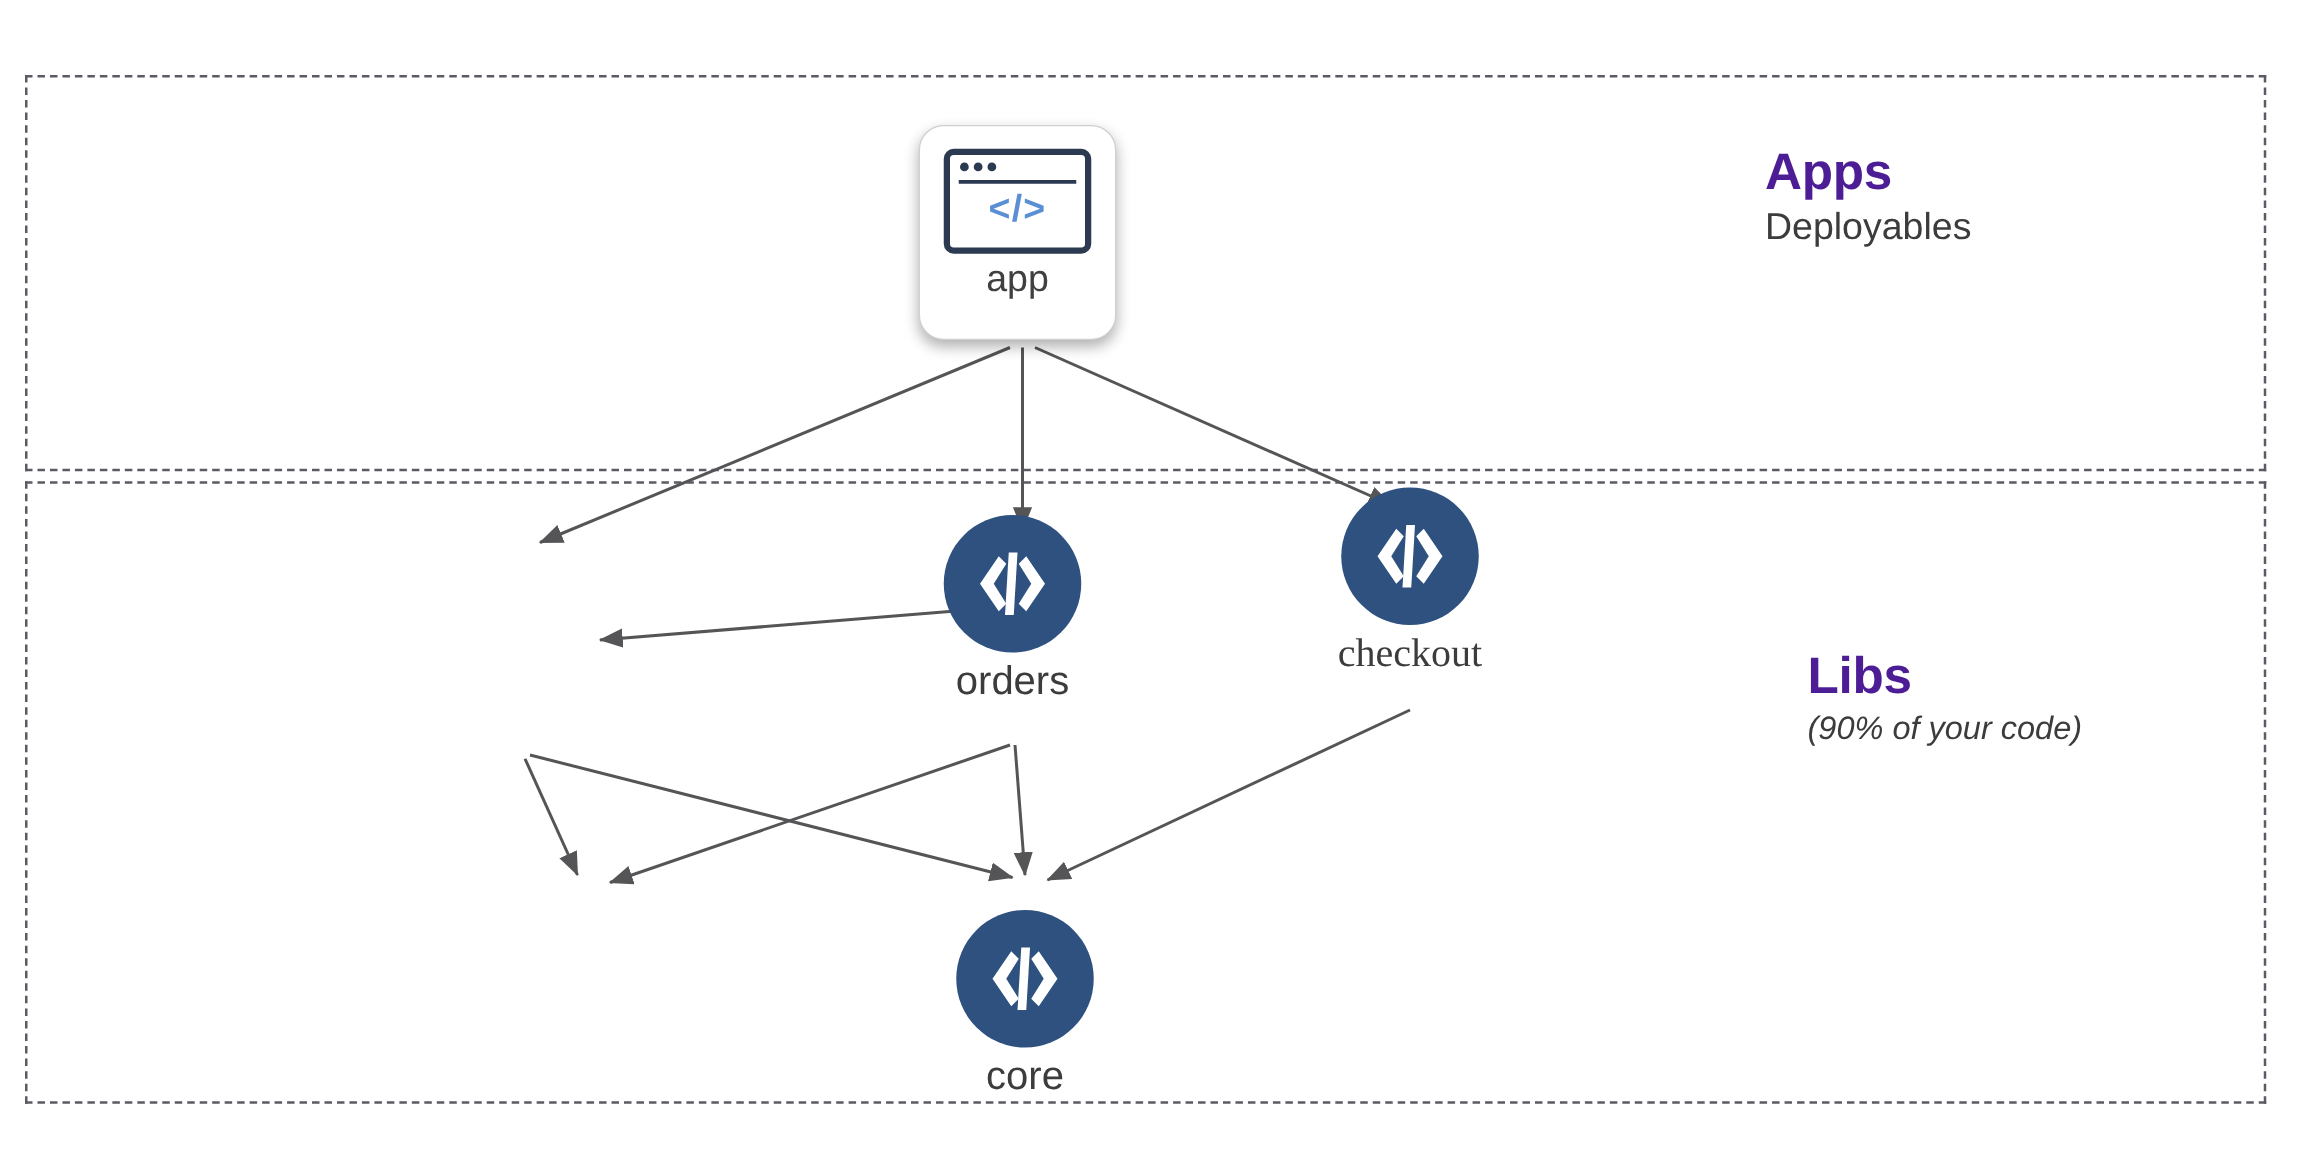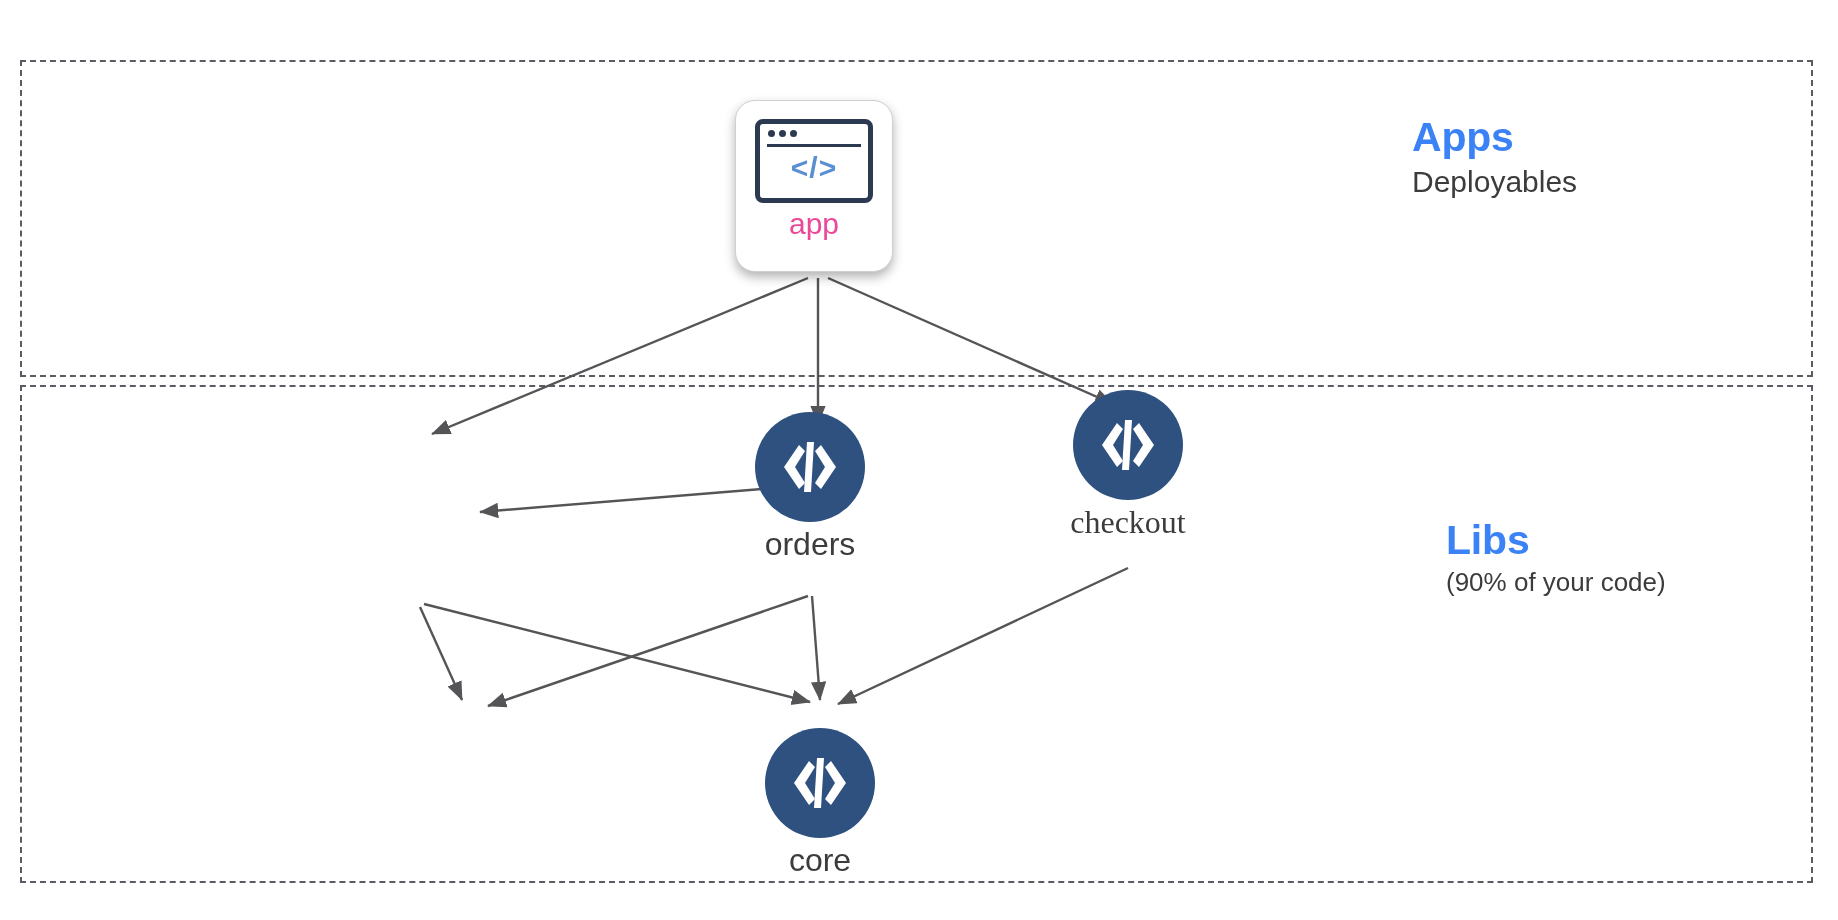--- a/index.html
+++ b/index.html
@@ -44,34 +44,35 @@
   
   .zone-caption {
     position: absolute;
     color: #3d3d3d;
   }
   .zone-title {
     font-size: 41px;
     font-weight: bold;
     line-height: 1.05;
     letter-spacing: -0.2px;
-    color: #3b82f6;
+    color: #4c1d95;
     white-space: nowrap;
   }
   .zone-sub {
     font-size: 30px;
     font-weight: normal;
     line-height: 1.25;
     color: #3c3c3c;
     white-space: nowrap;
     margin-top: 4px;
     text-align: center;
   }
   .zone-sub-small {
     font-size: 26px;
+    font-style: italic;
   }
   #caption-apps {
     left: 1412px;
     top: 116px;
   }
   #caption-libs {
     left: 1412px;
     top: 519px;
     margin-left: 34px;
   }
@@ -141,21 +142,21 @@
   .browser-code {
     color: #5b8fd4;
     font-size: 30px;
     font-weight: bold;
     letter-spacing: 1px;
     margin-top: 14px;
     font-family: "Liberation Sans", sans-serif;
   }
   .app-label {
     font-size: 30px;
-    color: #ec4899;
+    color: #404040;
     margin-top: 6px;
     line-height: 1;
   }
 
   
   .lib-node {
     position: absolute;
   }
   .lib-circle {
     width: 110px;

